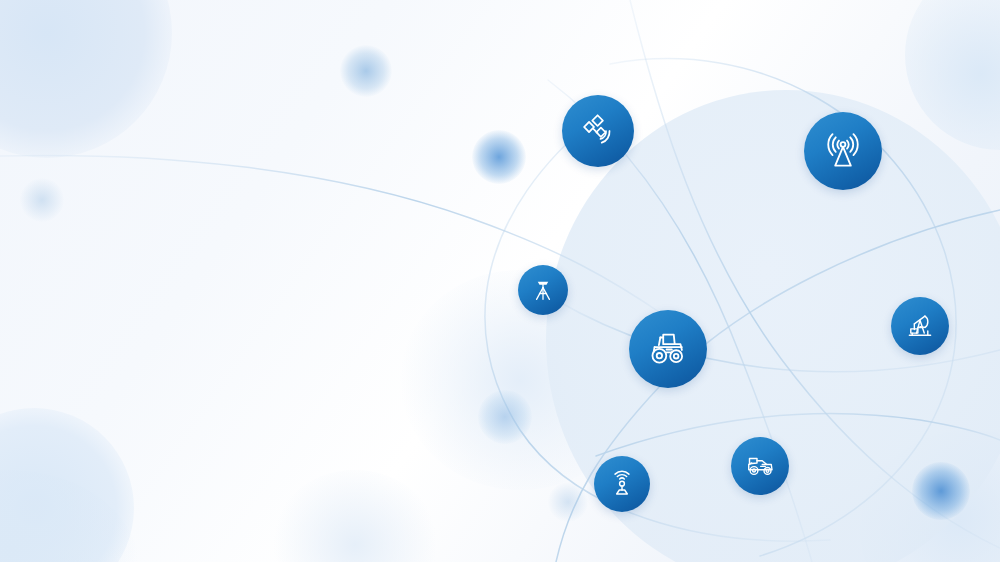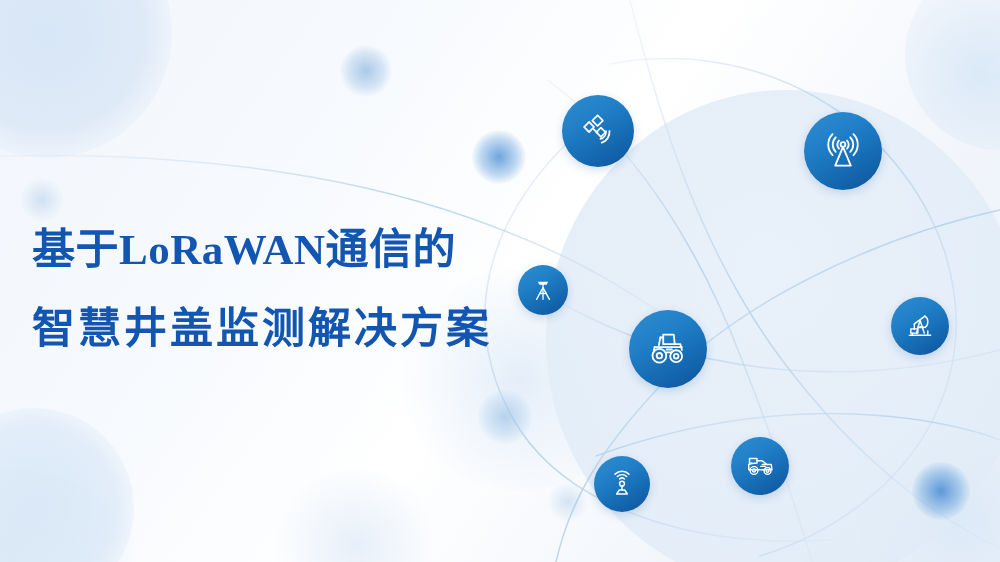--- a/index.html
+++ b/index.html
@@ -265,18 +265,14 @@
         <path d="M20.5 16.5 a5 5 0 0 1 7 0"></path>
         <path d="M17 12.8 a10 10 0 0 1 14 0"></path>
         <path d="M13.6 9.2 a15 15 0 0 1 20.8 0"></path>
         <circle cx="24" cy="23.5" r="3.6"></circle>
         <path d="M24 27 L24 33"></path>
         <path d="M16 39 L20 33 L28 33 L32 39 Z"></path>
       </svg>
     </span>
   </div>
 
-  <div class="title-block">
-    <div class="title-line line1">基于LoRaWAN通信的</div>
-    <div class="title-line line2">智慧井盖监测解决方案</div>
-  </div>
 
 </div>
 
 </body></html>

